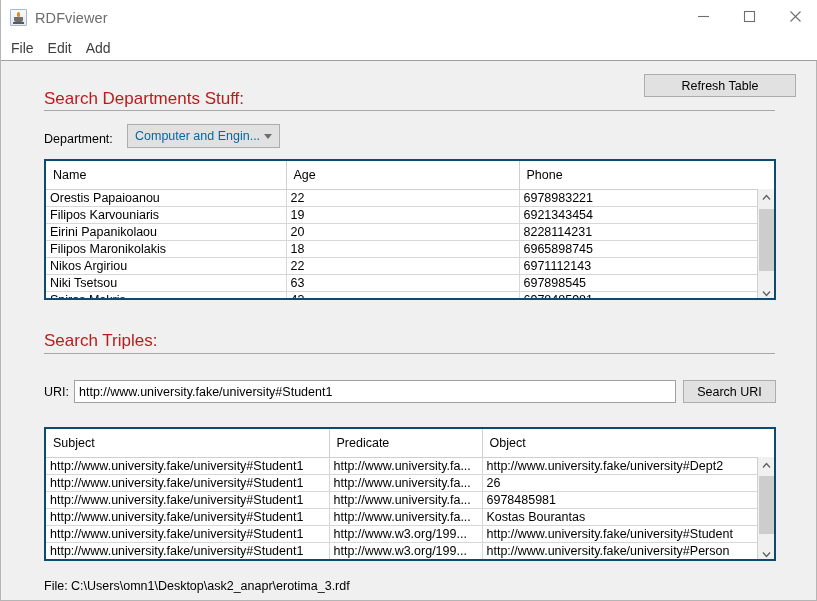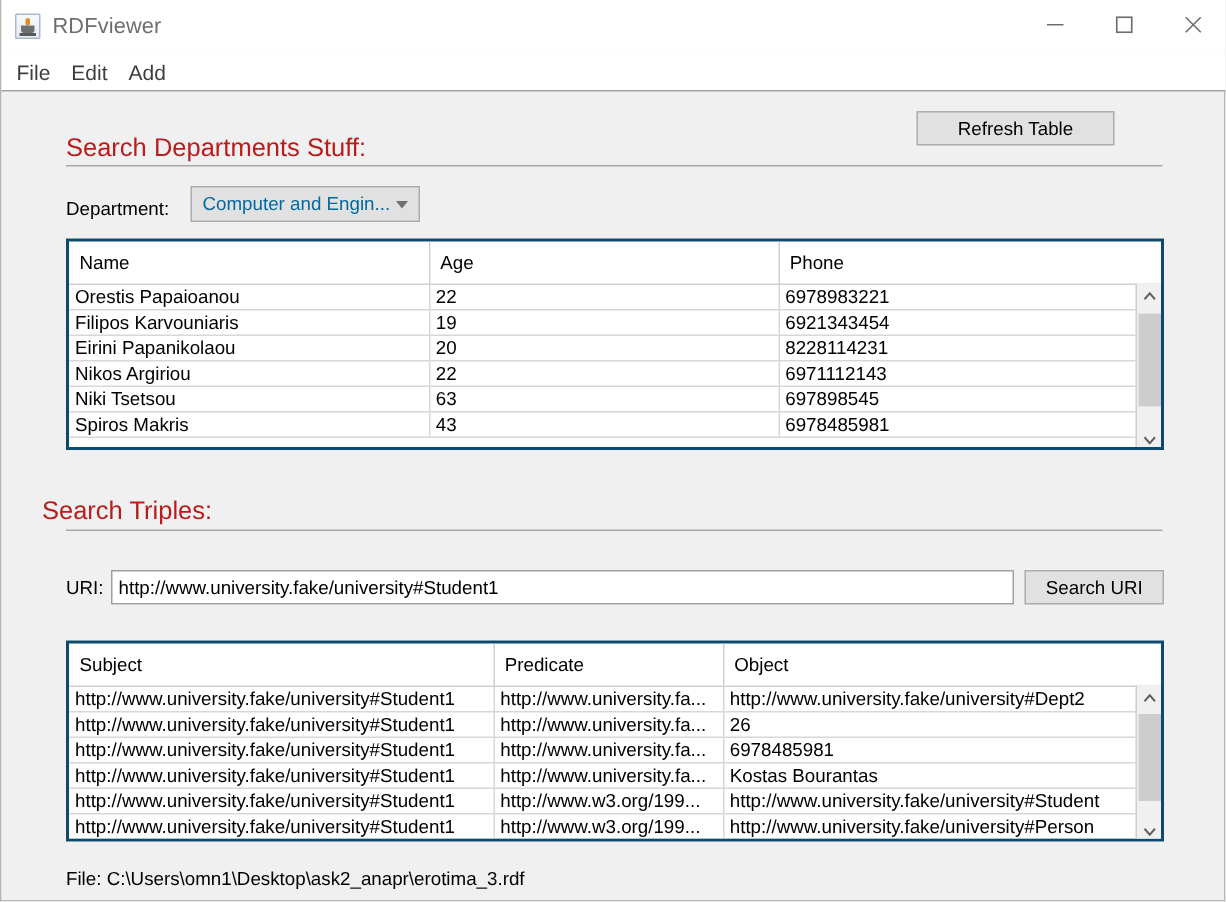--- a/index.html
+++ b/index.html
@@ -244,21 +244,21 @@
     <div class="menuitem">File</div>
     <div class="menuitem">Edit</div>
     <div class="menuitem">Add</div>
   </div>
 
   <div class="content">
 
     <div class="section-title" style="left:43px; top:27px;">Search Departments Stuff:</div>
     <div class="divider" style="left:43px; top:48px; width:731px;"></div>
 
-    <div class="btn" style="left:610px; top:12px; width:132px; height:23px;">Refresh Table</div>
+    <div class="btn" style="left:643px; top:12px; width:152px; height:23px;">Refresh Table</div>
 
     <div class="plain-label" style="left:43px; top:70px;">Department:</div>
 
     <div class="combo" style="left:126px; top:62px; width:153px; height:24px;">
       <span>Computer and Engin...</span>
       <span class="arrow"></span>
     </div>
 
     <div class="tablewrap" style="left:43px; top:97px; width:732px; height:141px;">
       <table class="tbl">
@@ -282,20 +282,25 @@
           </tr>
           <tr>
             <td>Filipos Karvouniaris</td>
             <td>19</td>
             <td>6921343454</td>
           </tr>
           <tr>
             <td>Eirini Papanikolaou</td>
             <td>20</td>
             <td>8228114231</td>
+          </tr>
+          <tr>
+            <td>Filipos Maronikolakis</td>
+            <td>18</td>
+            <td>6965898745</td>
           </tr>
           <tr>
             <td>Nikos Argiriou</td>
             <td>22</td>
             <td>6971112143</td>
           </tr>
           <tr>
             <td>Niki Tsetsou</td>
             <td>63</td>
             <td>697898545</td>
@@ -315,21 +320,21 @@
         </div>
         <div class="thumb" style="top:20px; height:62px;"></div>
         <div class="arw dn">
           <svg width="9" height="7" viewBox="0 0 9 7">
               <path d="M1 1.5 L4.5 5.5 L8 1.5" fill="none" stroke="#606060" stroke-width="1.3"></path>
             </svg>
         </div>
       </div>
     </div>
 
-    <div class="section-title" style="left:27px; top:269px;">Search Triples:</div>
+    <div class="section-title" style="left:43px; top:269px;">Search Triples:</div>
     <div class="divider" style="left:43px; top:291px; width:731px;"></div>
 
     <div class="plain-label" style="left:43px; top:323px;">URI:</div>
 
     <div class="textinput" style="left:73px; top:318px; width:602px; height:23px;">http://www.university.fake/university#Student1</div>
 
     <div class="btn" style="left:682px; top:318px; width:93px; height:23px;">Search URI</div>
 
     <div class="tablewrap" style="left:43px; top:365px; width:732px; height:134px;">
       <table class="tbl">

